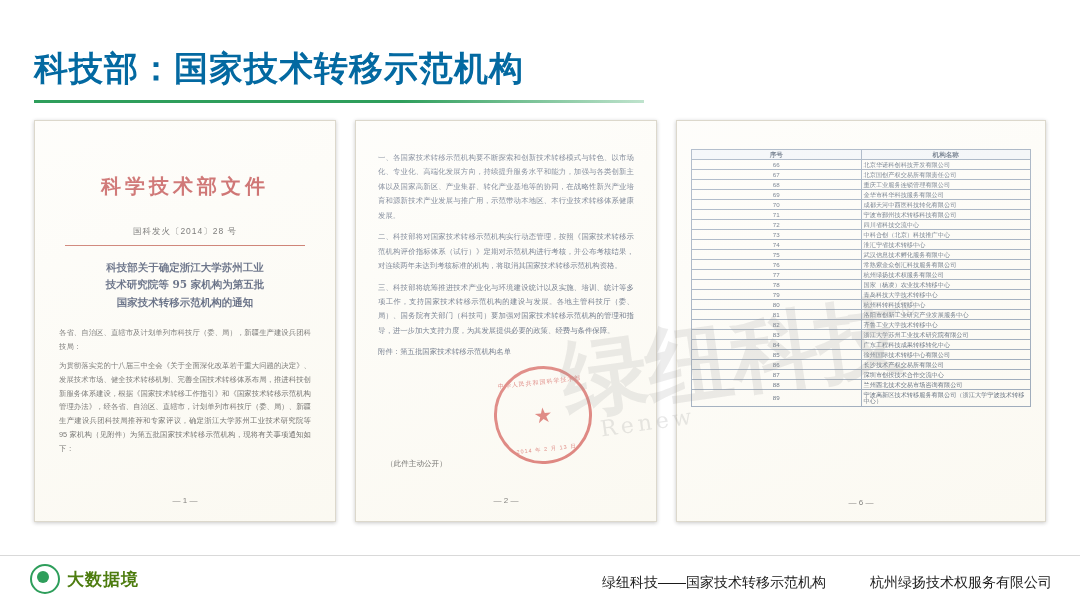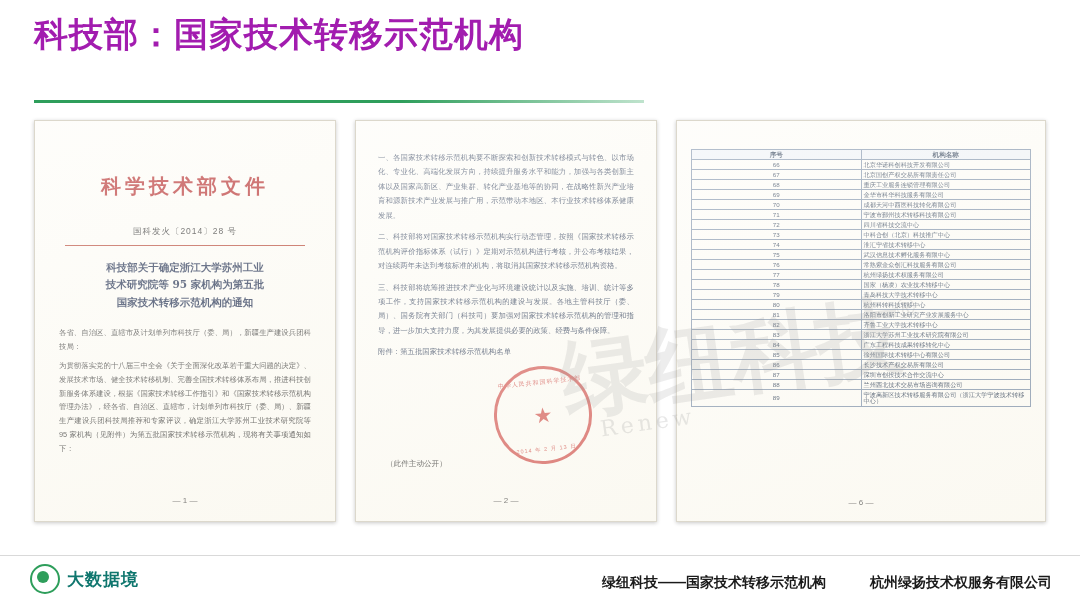--- a/index.html
+++ b/index.html
@@ -4,22 +4,22 @@
 <style>
   html,body{margin:0;padding:0;}
   body{
     width:1080px;height:608px;
     background:#ffffff;
     font-family:"Liberation Sans","DejaVu Sans",sans-serif;
     position:relative;overflow:hidden;
   }
   
   .slide-title{
-    position:absolute;left:34px;top:12px;
-    font-size:34px;font-weight:bold;color:#a21caf;
+    position:absolute;left:34px;top:46px;
+    font-size:34px;font-weight:bold;color:#0369a1;
     letter-spacing:1px;white-space:nowrap;
   }
   .title-rule{
     position:absolute;left:34px;top:100px;width:610px;height:3px;
     background:linear-gradient(to right,#2e9e5b 0%,#2e9e5b 60%,#bfe3cd 100%);
   }
   
   .docs{
     position:absolute;left:34px;top:120px;width:1012px;height:405px;
     display:flex;justify-content:space-between;align-items:flex-start;
@@ -135,24 +135,24 @@
     position:absolute;left:30px;bottom:14px;display:flex;align-items:center;gap:7px;
   }
   .logo-mark{
     width:26px;height:26px;border:2px solid #2e9e5b;border-radius:50%;
     position:relative;
   }
   .logo-mark:before{
     content:"";position:absolute;left:5px;top:5px;width:12px;height:12px;
     border-radius:50%;background:#2e9e5b;
   }
-  .logo-text{font-size:17px;font-weight:bold;color:#0f766e;letter-spacing:1px;}
+  .logo-text{font-size:17px;font-weight:bold;color:#4d7c0f;letter-spacing:1px;}
   .footer-right{
     position:absolute;right:28px;bottom:16px;display:flex;gap:44px;
-    font-size:14px;font-weight:bold;color:#1a1a1a;padding-left:32px;
+    font-size:14px;font-weight:normal;color:#1a1a1a;padding-left:32px;
   }
 </style>
 </head>
 <body>
 
 <div class="slide-title">科技部：国家技术转移示范机构</div>
 <div class="title-rule"></div>
 
 <div class="docs">
 

